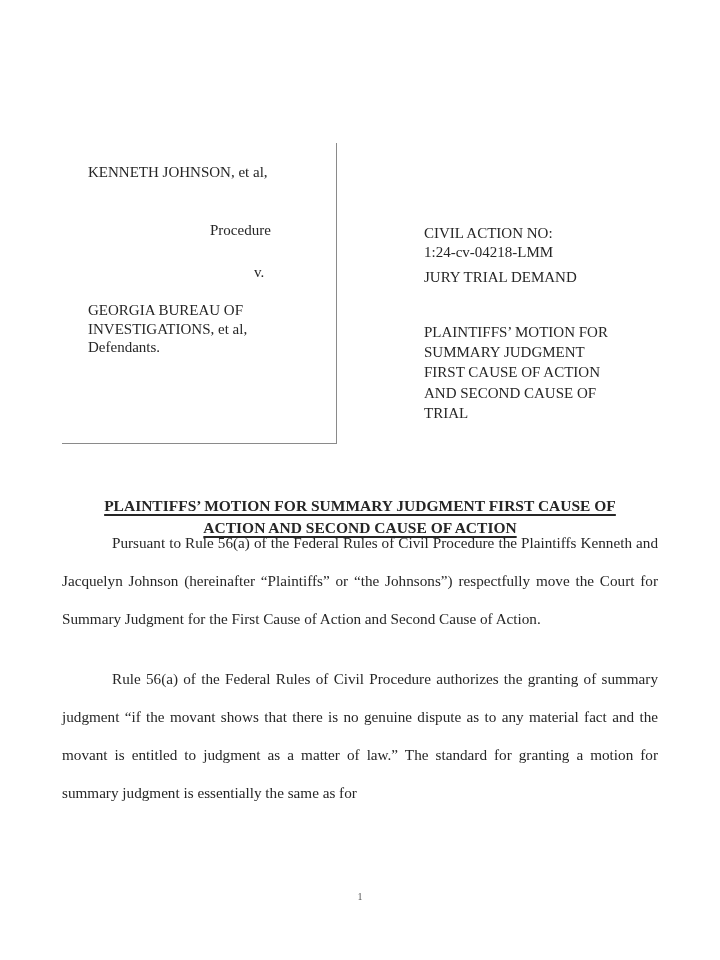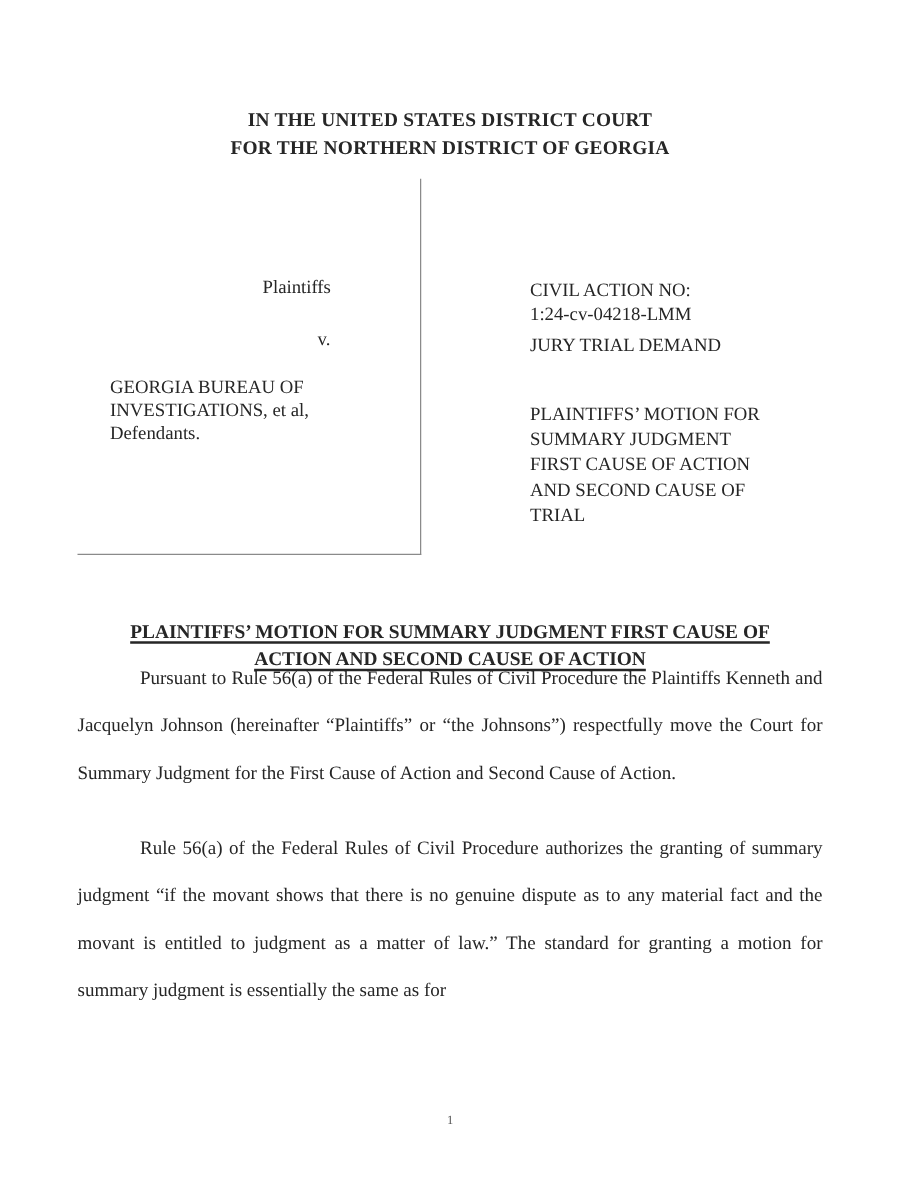--- a/index.html
+++ b/index.html
@@ -113,27 +113,24 @@
     text-align: center;
     font-size: 10px;
     color: #555555;
   }
 </style>
 </head>
 <body>
 
 <div class="page">
 
-  <div class="court-header">
-    <div>IN THE UNITED STATES DISTRICT COURT</div>
-    <div>FOR THE NORTHERN DISTRICT OF GEORGIA</div>
-  </div>
 
   <div class="caption-box">
-    <div class="plaintiffs-label">Plaintiffs</div>
+    <div class="plaintiff-name">KENNETH JOHNSON, et al,</div>
+    <div class="plaintiffs-label">Procedure</div>
     <div class="versus">v.</div>
     <div class="defendant-block">
       <div>GEORGIA BUREAU OF</div>
       <div>INVESTIGATIONS, et al,</div>
       <div>Defendants.</div>
     </div>
   </div>
 
   <div class="caption-right">
     <div class="civil-block">

